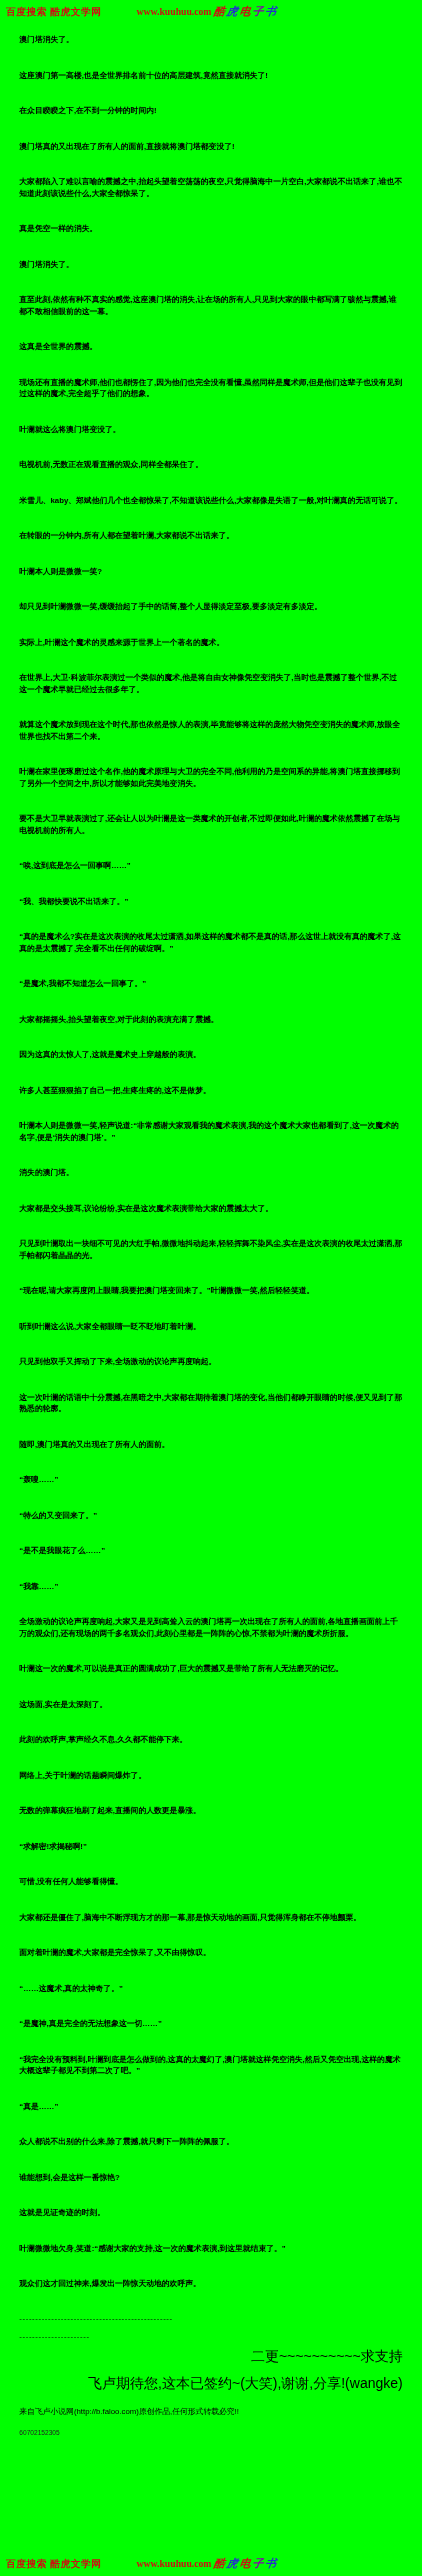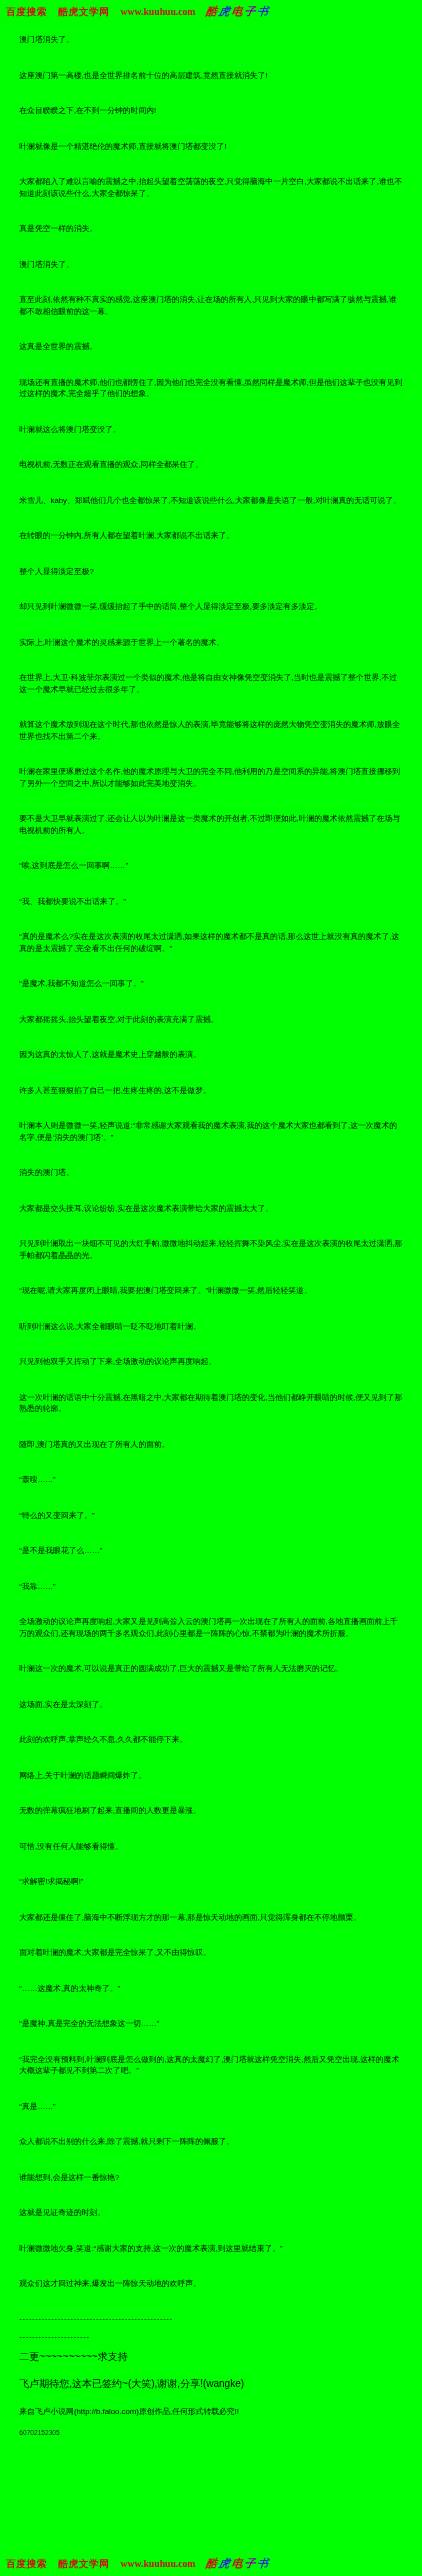--- a/index.html
+++ b/index.html
@@ -13,58 +13,60 @@
     height: 2576px;
     margin: 0 auto;
     background: #00ff00;
     overflow: hidden;
     font-family: "Liberation Sans", "DejaVu Sans", sans-serif;
   }
   
   .banner {
     display: flex;
     align-items: baseline;
-    gap: 11px;
+    gap: 3px;
     padding: 3.6px 6px 2.4px 6px;
     white-space: nowrap;
   }
   .banner .b-main {
     font-family: "Liberation Serif", "DejaVu Serif", serif;
     font-weight: bold;
     font-size: 9.7px;
     color: #cc1111;
     letter-spacing: 0.6px;
   }
   .banner .b-url {
     font-family: "Liberation Serif", "DejaVu Serif", serif;
     font-weight: bold;
     font-size: 9.7px;
     color: #cc1111;
     text-decoration: none;
     cursor: pointer;
+    margin-left: 32px;
   }
   .banner .b-decor {
     font-family: "Liberation Serif", "DejaVu Serif", serif;
     font-weight: bold;
     font-style: italic;
     font-size: 11px;
     letter-spacing: 1.8px;
     transform: skewX(-8deg);
     display: inline-block;
   }
   .banner.bottom {
     position: absolute;
     left: 0;
     right: 0;
     bottom: 0;
     padding: 2.4px 6px 4.8px 6px;
   }
   
   .content {
     padding: 13.3px 19.3px 0 19.3px;
+    font-weight: bold;
   }
   .para {
     margin: 0 0 24px 0;
     font-size: 7.8px;
     line-height: 11.5px;
     color: #000000;
     text-align: left;
     word-break: break-all;
   }
   
@@ -73,23 +75,24 @@
     color: #000000;
   }
   .endnotes .divider {
     font-size: 7.8px;
     line-height: 10.3px;
     letter-spacing: 0.6px;
     margin: 0 0 8.4px 0;
     color: #000000;
   }
   .endnotes .note {
-    font-size: 10px;
+    font-size: 14px;
     line-height: 11.5px;
     margin: 0 0 15.7px 0;
+    text-align: right;
   }
   .endnotes .copyright {
     font-size: 7.8px;
     line-height: 11.5px;
     margin: 0 0 12px 0;
   }
   .endnotes .code {
     font-size: 6.6px;
     line-height: 8.4px;
     margin: 0 0 6px 0;
@@ -106,32 +109,32 @@
     <span class="b-main">酷虎文学网</span>
     <a class="b-url">www.kuuhuu.com</a>
     <span class="b-decor"><span style="color: rgb(204, 17, 17);">酷</span><span style="color: rgb(34, 51, 204);">虎</span><span style="color: rgb(204, 17, 17);">电</span><span style="color: rgb(136, 0, 170);">子</span><span style="color: rgb(34, 51, 204);">书</span></span>
   </div>
 
   <div class="content">
 
   <p class="para">澳门塔消失了。</p>
       <p class="para">这座澳门第一高楼,也是全世界排名前十位的高层建筑,竟然直接就消失了!</p>
       <p class="para">在众目睽睽之下,在不到一分钟的时间内!</p>
-      <p class="para">叶澜就像是一个精湛绝伦的魔术师,直接就将澳门塔都变没了!</p>
+      <p class="para">澳门塔真的又出现在了所有人的面前,直接就将澳门塔都变没了!</p>
       <p class="para">大家都陷入了难以言喻的震撼之中,抬起头望着空荡荡的夜空,只觉得脑海中一片空白,大家都说不出话来了,谁也不知道此刻该说些什么,大家全都惊呆了。</p>
       <p class="para">真是凭空一样的消失。</p>
       <p class="para">澳门塔消失了。</p>
       <p class="para">直至此刻,依然有种不真实的感觉,这座澳门塔的消失,让在场的所有人,只见到大家的眼中都写满了骇然与震撼,谁都不敢相信眼前的这一幕。</p>
       <p class="para">这真是全世界的震撼。</p>
       <p class="para">现场还有直播的魔术师,他们也都愣住了,因为他们也完全没有看懂,虽然同样是魔术师,但是他们这辈子也没有见到过这样的魔术,完全超乎了他们的想象。</p>
       <p class="para">叶澜就这么将澳门塔变没了。</p>
       <p class="para">电视机前,无数正在观看直播的观众,同样全都呆住了。</p>
       <p class="para">米雪儿、kaby、郑斌他们几个也全都惊呆了,不知道该说些什么,大家都像是失语了一般,对叶澜真的无话可说了。</p>
       <p class="para">在转眼的一分钟内,所有人都在望着叶澜,大家都说不出话来了。</p>
-      <p class="para">整个人显得淡定至极?</p>
+      <p class="para">叶澜本人则是微微一笑?</p>
       <p class="para">却只见到叶澜微微一笑,缓缓抬起了手中的话筒,整个人显得淡定至极,要多淡定有多淡定。</p>
       <p class="para">实际上,叶澜这个魔术的灵感来源于世界上一个著名的魔术。</p>
       <p class="para">在世界上,大卫·科波菲尔表演过一个类似的魔术,他是将自由女神像凭空变消失了,当时也是震撼了整个世界,不过这一个魔术早就已经过去很多年了。</p>
       <p class="para">就算这个魔术放到现在这个时代,那也依然是惊人的表演,毕竟能够将这样的庞然大物凭空变消失的魔术师,放眼全世界也找不出第二个来。</p>
       <p class="para">叶澜在家里便琢磨过这个名作,他的魔术原理与大卫的完全不同,他利用的乃是空间系的异能,将澳门塔直接挪移到了另外一个空间之中,所以才能够如此完美地变消失。</p>
       <p class="para">要不是大卫早就表演过了,还会让人以为叶澜是这一类魔术的开创者,不过即便如此,叶澜的魔术依然震撼了在场与电视机前的所有人。</p>
       <p class="para">“唉,这到底是怎么一回事啊……”</p>
       <p class="para">“我、我都快要说不出话来了。”</p>
       <p class="para">“真的是魔术么?实在是这次表演的收尾太过潇洒,如果这样的魔术都不是真的话,那么这世上就没有真的魔术了,这真的是太震撼了,完全看不出任何的破绽啊。”</p>
       <p class="para">“是魔术,我都不知道怎么一回事了。”</p>
@@ -150,22 +153,22 @@
       <p class="para">“轰嗖……”</p>
       <p class="para">“特么的又变回来了。”</p>
       <p class="para">“是不是我眼花了么……”</p>
       <p class="para">“我靠……”</p>
       <p class="para">全场激动的议论声再度响起,大家又是见到高耸入云的澳门塔再一次出现在了所有人的面前,各地直播画面前上千万的观众们,还有现场的两千多名观众们,此刻心里都是一阵阵的心惊,不禁都为叶澜的魔术所折服。</p>
       <p class="para">叶澜这一次的魔术,可以说是真正的圆满成功了,巨大的震撼又是带给了所有人无法磨灭的记忆。</p>
       <p class="para">这场面,实在是太深刻了。</p>
       <p class="para">此刻的欢呼声,掌声经久不息,久久都不能停下来。</p>
       <p class="para">网络上,关于叶澜的话题瞬间爆炸了。</p>
       <p class="para">无数的弹幕疯狂地刷了起来,直播间的人数更是暴涨。</p>
+      <p class="para">“求解密!求揭秘啊!”</p>
       <p class="para">可惜,没有任何人能够看得懂。</p>
-      <p class="para">“求解密!求揭秘啊!”</p>
       <p class="para">大家都还是僵住了,脑海中不断浮现方才的那一幕,那是惊天动地的画面,只觉得浑身都在不停地颤栗。</p>
       <p class="para">面对着叶澜的魔术,大家都是完全惊呆了,又不由得惊叹。</p>
       <p class="para">“……这魔术,真的太神奇了。”</p>
       <p class="para">“是魔神,真是完全的无法想象这一切……”</p>
       <p class="para">“我完全没有预料到,叶澜到底是怎么做到的,这真的太魔幻了,澳门塔就这样凭空消失,然后又凭空出现,这样的魔术大概这辈子都见不到第二次了吧。”</p>
       <p class="para">“真是……”</p>
       <p class="para">众人都说不出别的什么来,除了震撼,就只剩下一阵阵的佩服了。</p>
       <p class="para">谁能想到,会是这样一番惊艳?</p>
       <p class="para">这就是见证奇迹的时刻。</p>
       <p class="para">叶澜微微地欠身,笑道:“感谢大家的支持,这一次的魔术表演,到这里就结束了。”</p>

